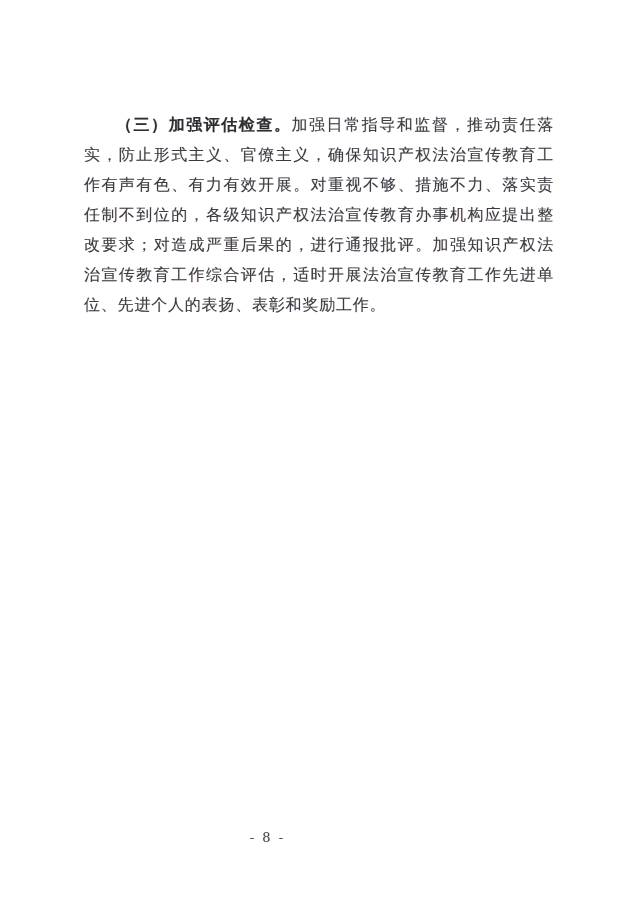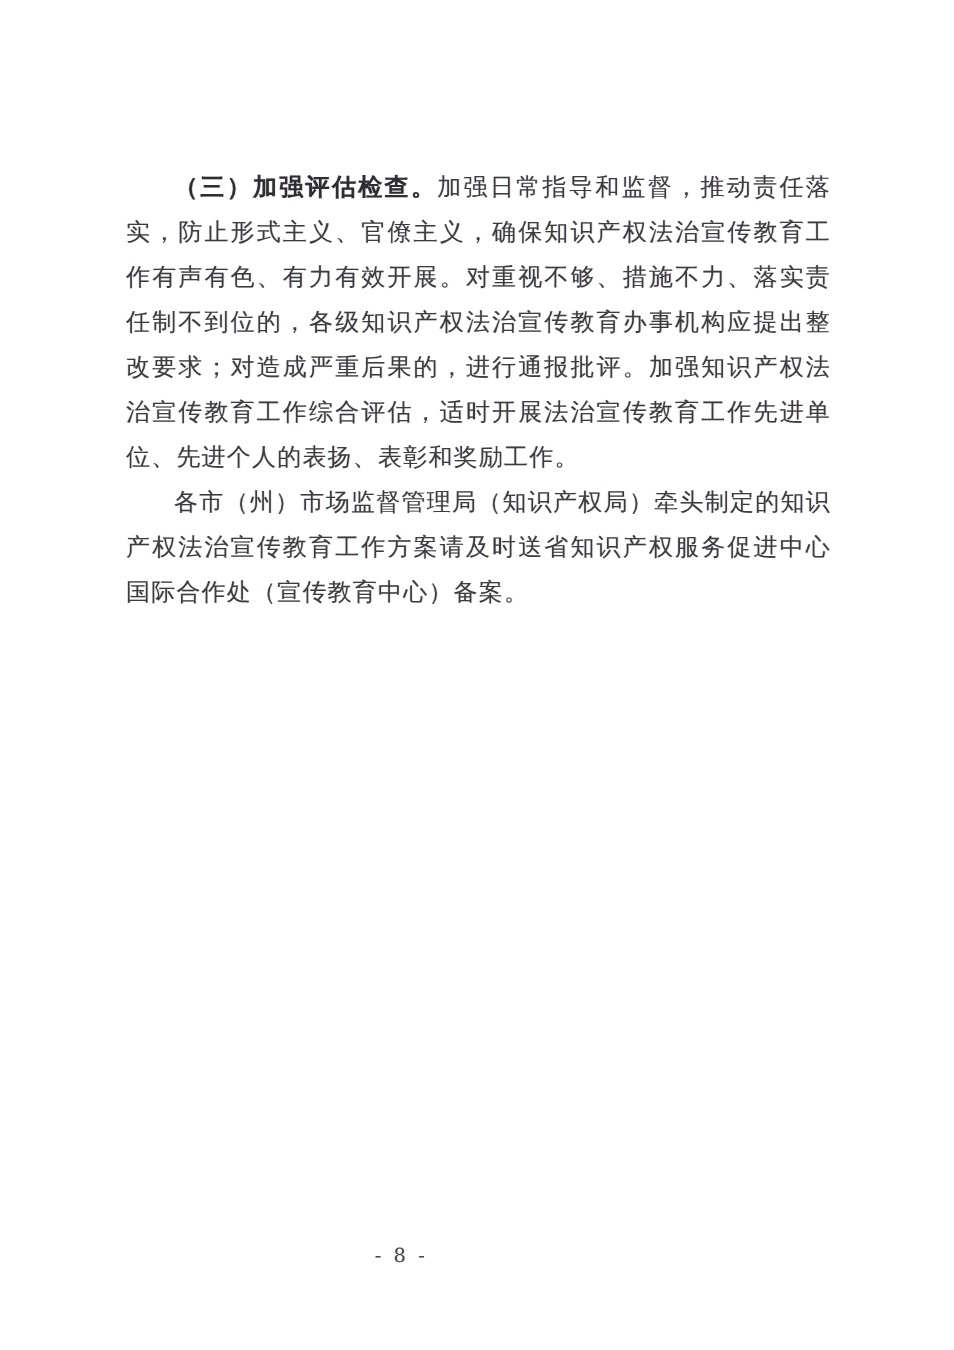--- a/index.html
+++ b/index.html
@@ -55,16 +55,15 @@
     letter-spacing: 2px;
     text-shadow: 0.5px 0 rgba(170, 70, 40, 0.15), -0.5px 0 rgba(40, 90, 160, 0.15);
   }
 </style>
 </head>
 <body>
 
 <div class="page">
   <div class="doc-body">
     <p class="para"><span class="lead">（三）加强评估检查。</span><span>加强日常指导和监督，推动责任落实，防止形式主义、官僚主义，确保知识产权法治宣传教育工作有声有色、有力有效开展。对重视不够、措施不力、落实责任制不到位的，各级知识产权法治宣传教育办事机构应提出整改要求；对造成严重后果的，进行通报批评。加强知识产权法治宣传教育工作综合评估，适时开展法治宣传教育工作先进单位、先进个人的表扬、表彰和奖励工作。</span></p>
-    <p class="para"><span>各市（州）市场监督管理局（知识产权局）牵头制定的知识产权法治宣传教育工作方案请及时送省知识产权服务促进中心国际合作处（宣传教育中心）备案。</span></p>
   </div>
   <div class="page-number">- 8 -</div>
 </div>
 
 </body></html>

